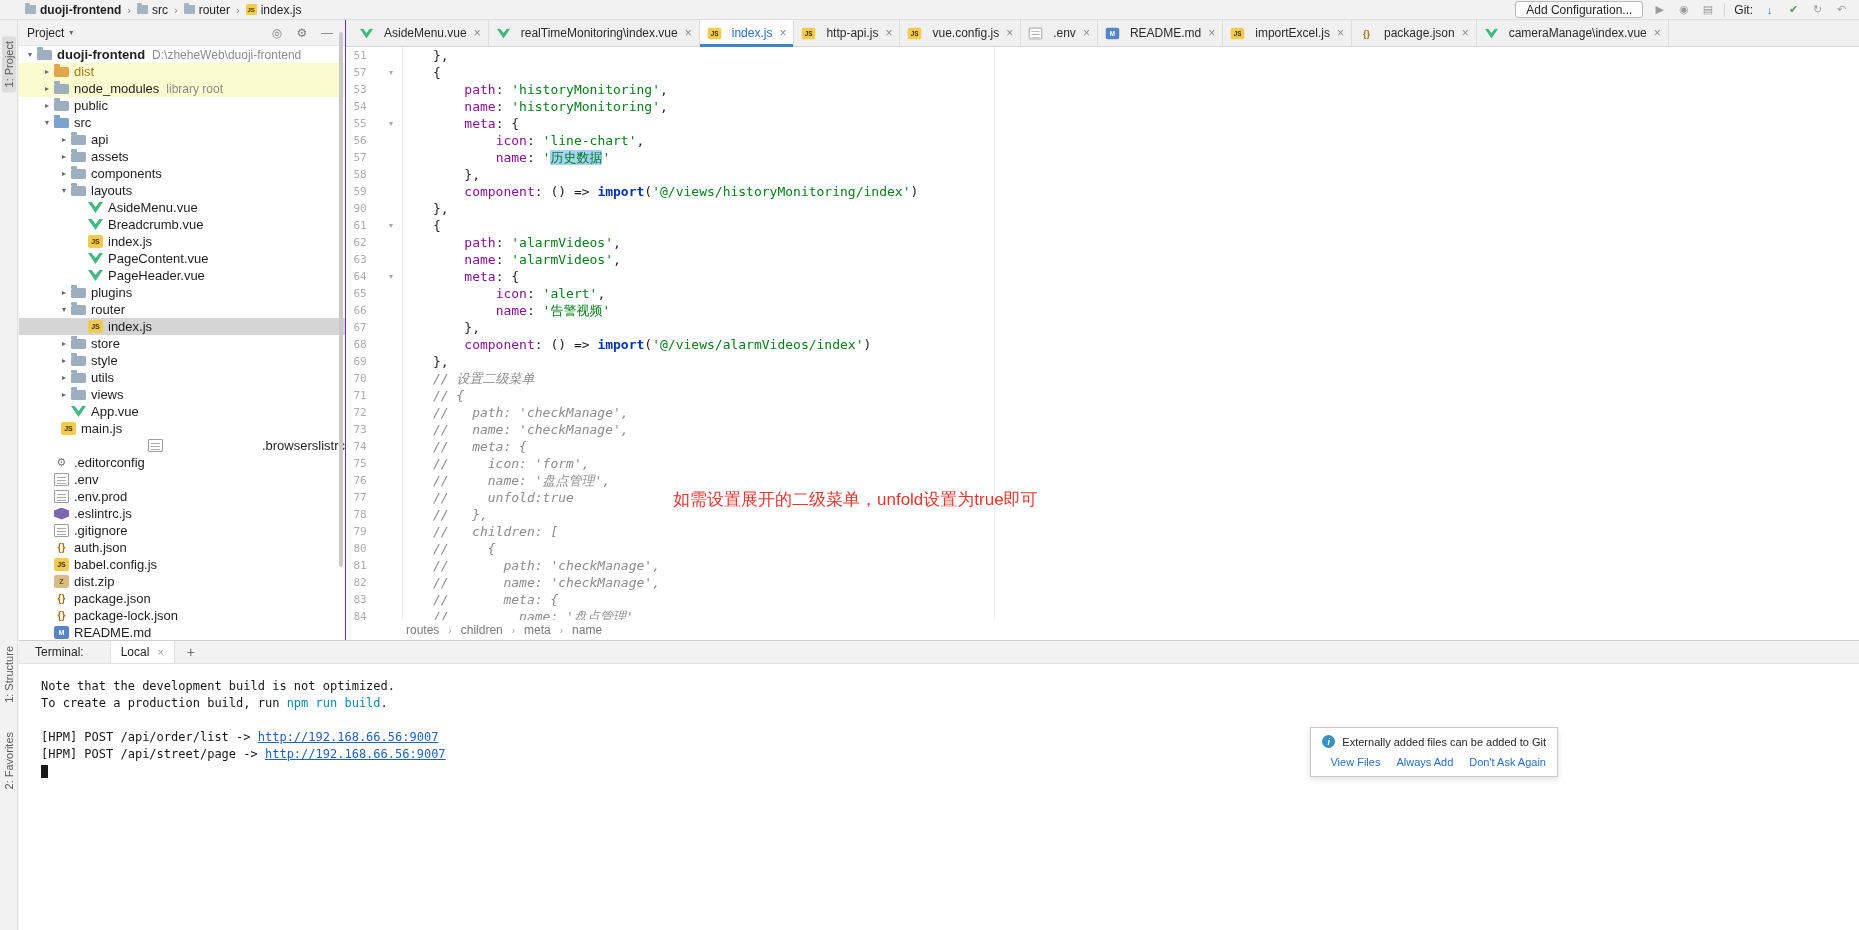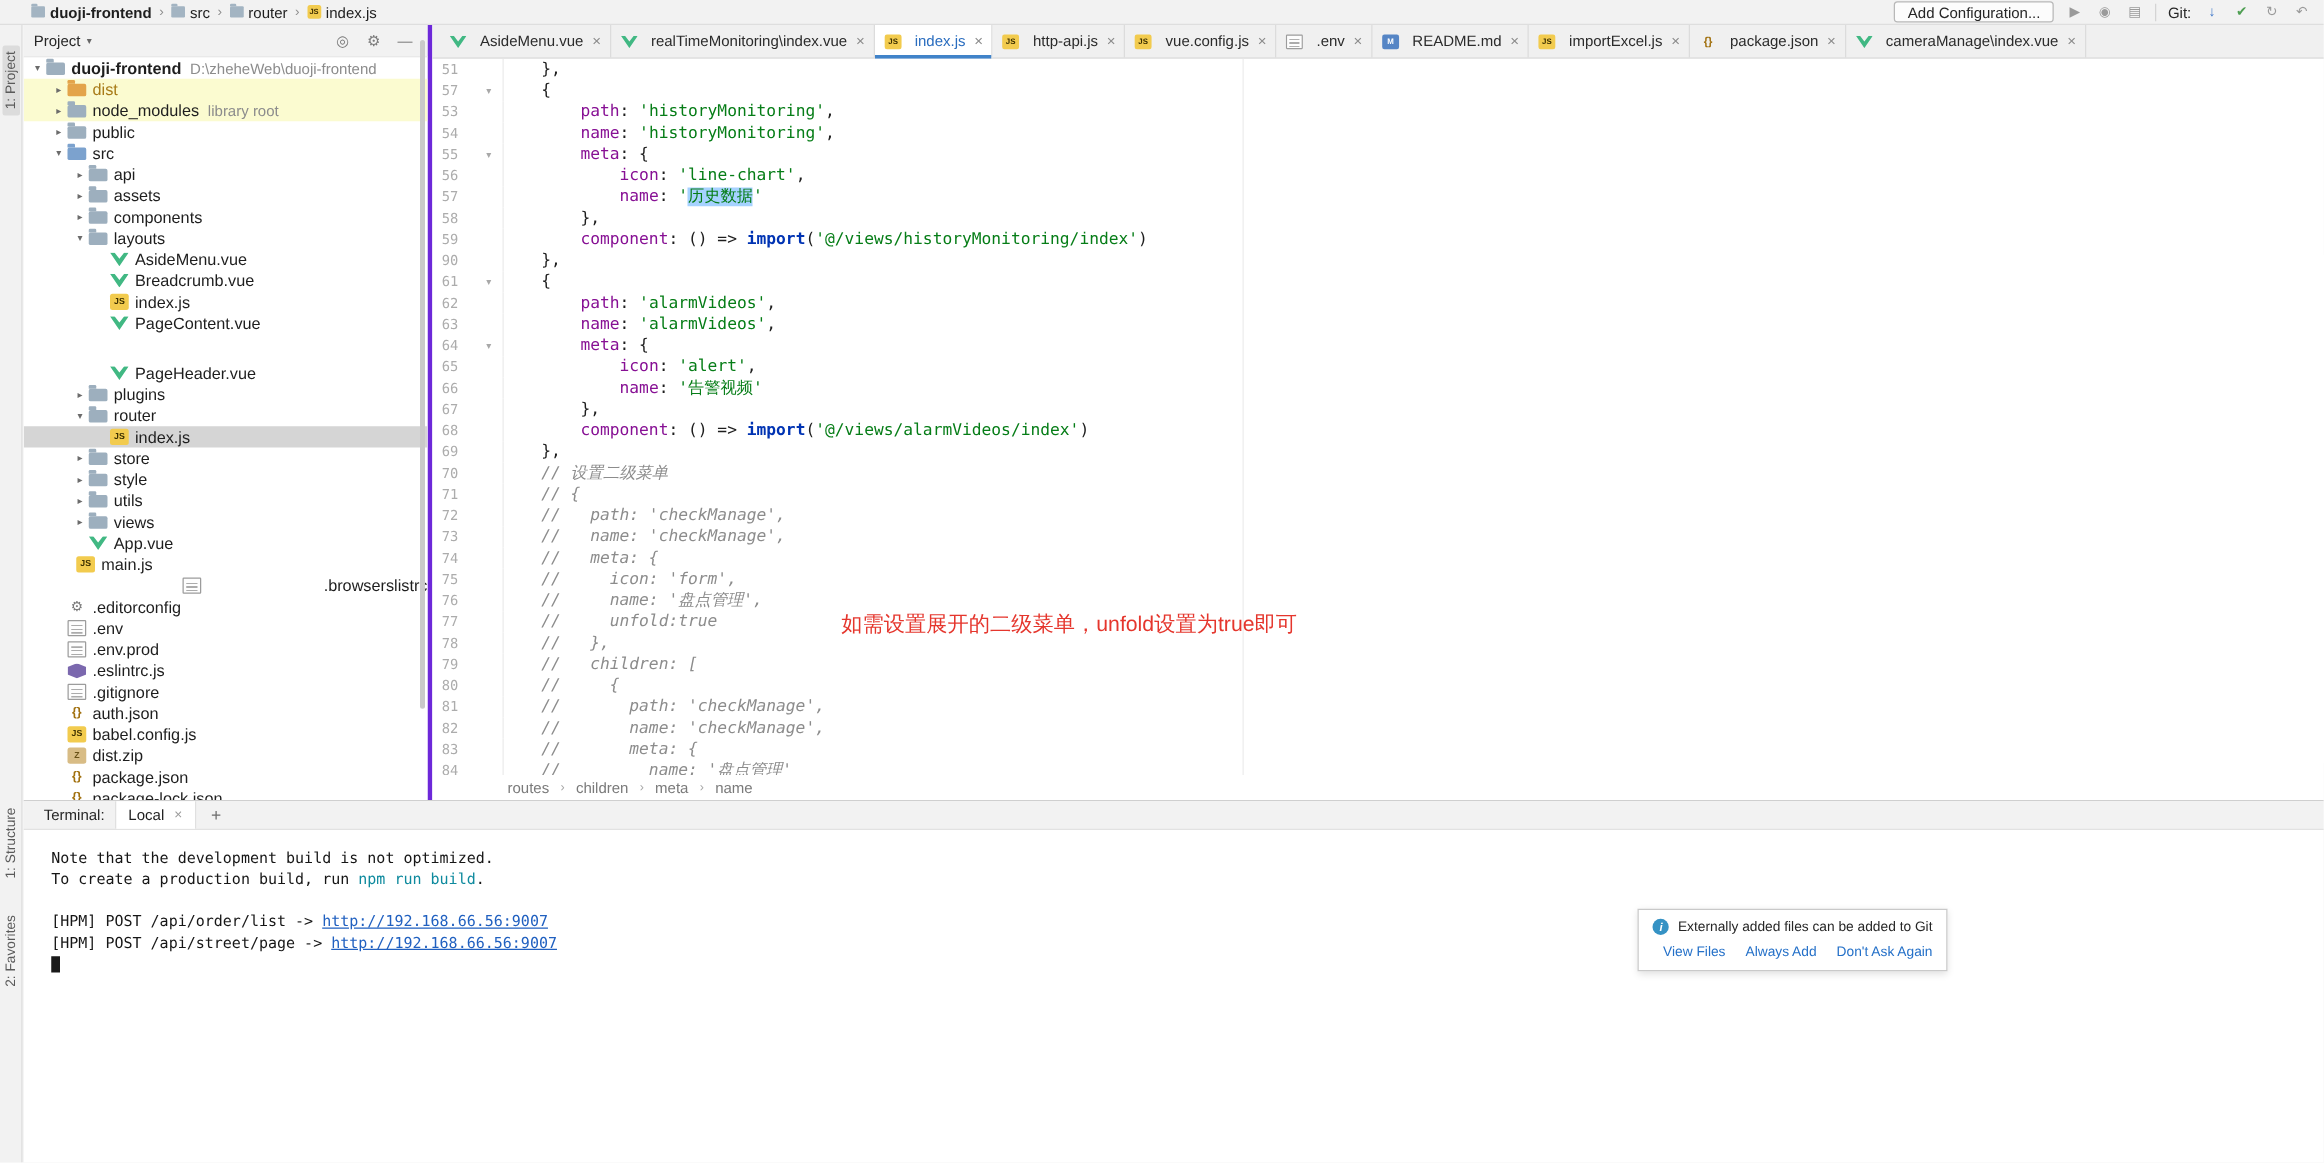--- a/index.html
+++ b/index.html
@@ -28,21 +28,21 @@
 
   
   .stripe{position:absolute;left:0;top:20px;width:18px;height:910px;background:#f2f2f2;border-right:1px solid #dedede}
   .vbtn{position:absolute;left:3px;writing-mode:vertical-rl;transform:rotate(180deg);
         font-size:11px;color:#5a5a5a;white-space:nowrap;cursor:default}
   .vbtn-project{top:16px;background:#dcdcdc;padding:5px 1px;border-radius:2px;left:2px}
   .vbtn-structure{top:626px}
   .vbtn-favorites{top:712px}
 
   
-  .project{position:absolute;left:19px;top:20px;width:327px;height:620px;background:#fff;border-right:4px solid #6d28d9}
+  .project{position:absolute;left:19px;top:20px;width:327px;height:620px;background:#fff;border-right:1px solid #6d28d9}
   .project-header{height:26px;background:#f2f2f2;display:flex;align-items:center;padding:0 8px;gap:5px;
                   border-bottom:1px solid #e6e6e6}
   .project-title{font-size:12px;color:#262626}
   .header-caret{font-size:8px;color:#666}
   .header-spacer{flex:1}
   .hicon{color:#7c7c7c;font-size:12px;width:20px;text-align:center;cursor:default}
   .tree{position:absolute;top:26px;left:0;right:0;bottom:0;overflow:hidden;font-size:13px;background:#fff}
   .trow{height:17px;display:flex;align-items:center;cursor:default;white-space:nowrap}
   .trow.sel{background:#d5d5d5}
   .trow.band{background:#fbfbd0}
@@ -98,21 +98,21 @@
               font-family:"Liberation Sans",sans-serif}
   .ed-breadcrumb{position:absolute;left:0;right:0;bottom:0;height:20px;background:#fff;
                  display:flex;align-items:center;padding-left:60px;font-size:12px;color:#7a7a7a;gap:9px}
   .ed-bc-sep{color:#a8a8a8;font-size:10px}
   .ed-bc-item{cursor:default}
 
   
   .terminal{position:absolute;left:19px;top:640px;right:0;bottom:0;background:#fff;border-top:1px solid #cfcfcf}
   .term-header{height:23px;background:#f2f2f2;border-bottom:1px solid #e2e2e2;display:flex;
                align-items:center;padding-left:16px;font-size:12px}
-  .term-title{color:#262626;margin-right:8px}
+  .term-title{color:#262626;margin-right:26px}
   .term-tab{display:flex;align-items:center;gap:8px;background:#fff;height:22px;padding:0 10px;
             border-left:1px solid #e0e0e0;border-right:1px solid #e0e0e0;cursor:default}
   .term-tab-close{color:#9a9a9a;font-size:11px}
   .term-plus{color:#6d6d6d;font-size:14px;margin-left:12px;cursor:default}
   .term-body{position:absolute;top:23px;left:0;right:0;bottom:0;padding:15px 0 0 22px;
              font:12px "DejaVu Sans Mono","Liberation Mono",monospace;color:#161616}
   .tl{height:17px;white-space:pre}
   .tk-npm{color:#0E8A9E}
   .tk-lnk{color:#2060C0;text-decoration:underline;cursor:pointer}
   .cursor{display:inline-block;width:7px;height:13px;background:#1a1a1a;vertical-align:middle}
@@ -241,21 +241,21 @@
       <div class="trow" style="padding-left: 55px;">
         <span class="chev"></span>
         <span class="tree-icon ic-js">JS</span>
         <span class="tlabel">index.js</span>
       </div>
       <div class="trow" style="padding-left: 55px;">
         <span class="chev"></span>
         <span class="tree-icon ic-vue"></span>
         <span class="tlabel">PageContent.vue</span>
       </div>
-      <div class="trow" style="padding-left: 55px; margin-top: 23px;">
+      <div class="trow" style="padding-left: 55px;">
         <span class="chev"></span>
         <span class="tree-icon ic-vue"></span>
         <span class="tlabel">PageHeader.vue</span>
       </div>
       <div class="trow" style="padding-left: 38px;">
         <span class="chev">▸</span>
         <span class="tree-icon ic-folder"></span>
         <span class="tlabel">plugins</span>
       </div>
       <div class="trow" style="padding-left: 38px;">

